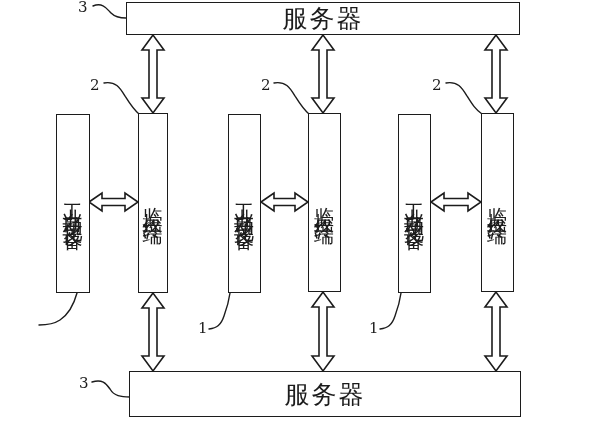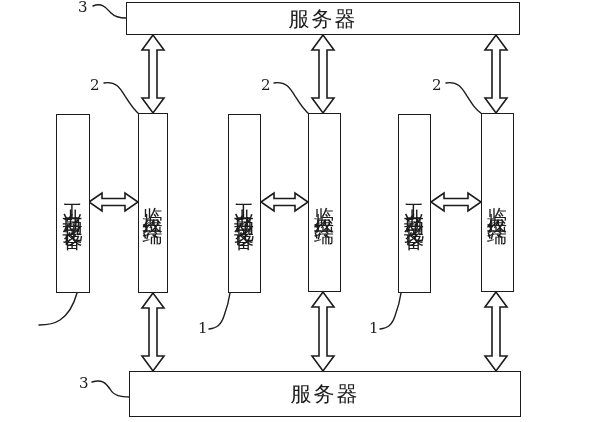--- a/index.html
+++ b/index.html
@@ -26,21 +26,21 @@
     position: absolute;
     box-sizing: border-box;
     background: #ffffff;
     border: 1.7px solid #1c1c1c;
     display: flex;
     align-items: center;
     justify-content: center;
     z-index: 2;
   }
   .server-box {
-    font-size: 21px;
+    font-size: 25px;
     letter-spacing: 2px;
   }
   .server-top    { left: 126px; top: 2px;   width: 394px; height: 33px; }
   .server-bottom { left: 129px; top: 371px; width: 392px; height: 46px; }
   .eq1 { left: 56px;  top: 114px; width: 34px; height: 179px; }
   .mt1 { left: 138px; top: 113px; width: 30px; height: 180px; }
   .eq2 { left: 228px; top: 114px; width: 33px; height: 179px; }
   .mt2 { left: 308px; top: 113px; width: 33px; height: 179px; }
   .eq3 { left: 398px; top: 114px; width: 33px; height: 179px; }
   .mt3 { left: 481px; top: 113px; width: 33px; height: 179px; }

